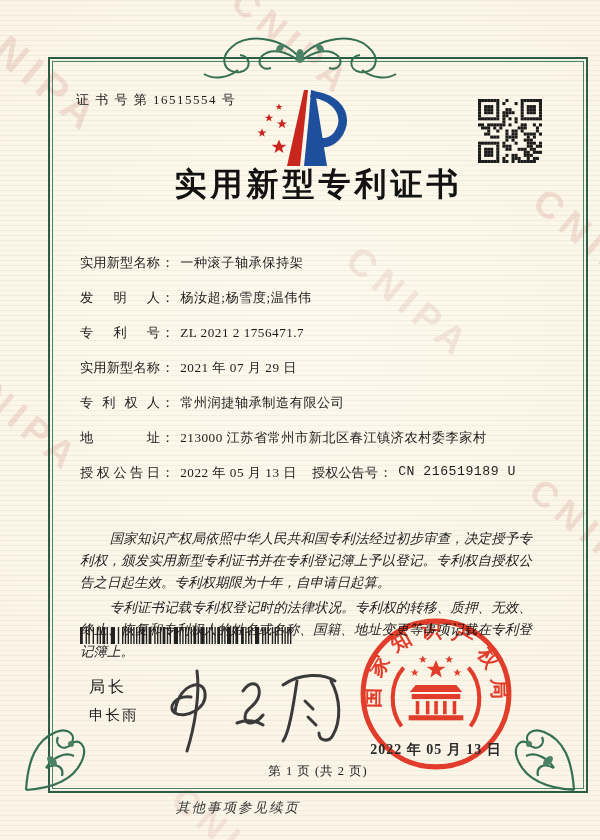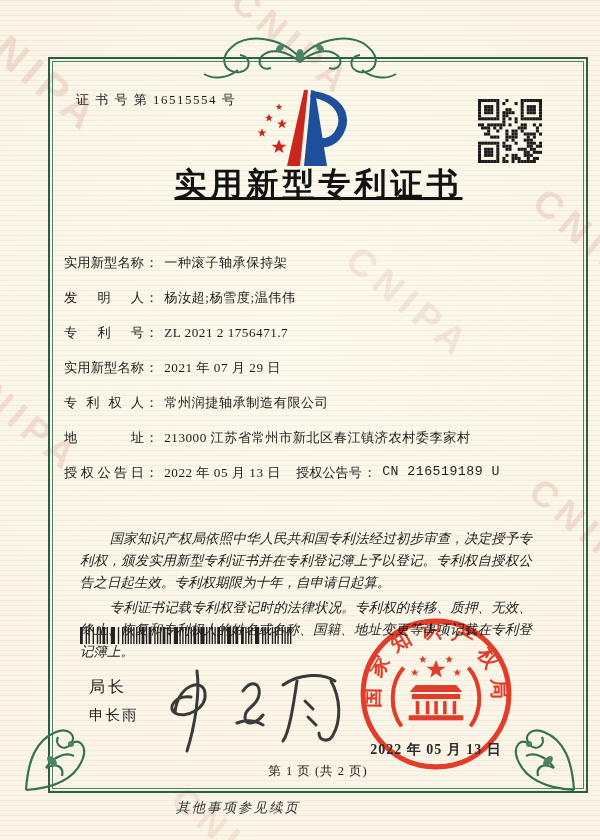--- a/index.html
+++ b/index.html
@@ -25,22 +25,22 @@
   .frame{
     position:absolute;left:48px;top:57px;width:500px;height:732px;
     border:2px solid #2c5c46;z-index:1;padding-left:36px;
   }
   .frame::before{content:"";position:absolute;inset:2px;border:1px solid #4c8265;pointer-events:none;}
   .frame > *{position:absolute;}
   .cert-no{left:26px;top:32px;font-size:13px;letter-spacing:1.5px;color:#222;}
   .logo{left:195px;top:27px;}
   .qr{left:428px;top:40px;}
   .title{left:1px;right:0;top:104px;text-align:center;font-size:32px;font-weight:bold;
-         letter-spacing:4px;color:#121212;text-decoration:underline;}
-  .fields{left:14px;top:186px;width:460px;}
+         letter-spacing:4px;color:#121212;}
+  .fields{left:30px;top:186px;width:460px;}
   .frow{height:35px;display:flex;align-items:center;font-size:13.2px;color:#1c1c1c;position:relative;}
   .flabel{display:inline-block;width:80px;text-align:justify;text-align-last:justify;flex:0 0 80px;}
   .fcolon{margin:0 6px 0 1px;}
   .fvalue{letter-spacing:0.5px;white-space:nowrap;}
   .g2{position:absolute;left:232px;display:flex;align-items:flex-start;font-family:Liberation Mono, monospace;}
   .paras{left:30px;top:425px;width:452px;font-size:13.5px;line-height:22px;color:#222;
          text-align:justify;font-style:italic;margin-top:44px;}
   .paras p{margin:0 0 3px;text-indent:2.2em;}
   .barcode{left:30px;top:568px;}
   .sig-title{left:39px;top:618px;font-size:16px;letter-spacing:3px;color:#222;}

